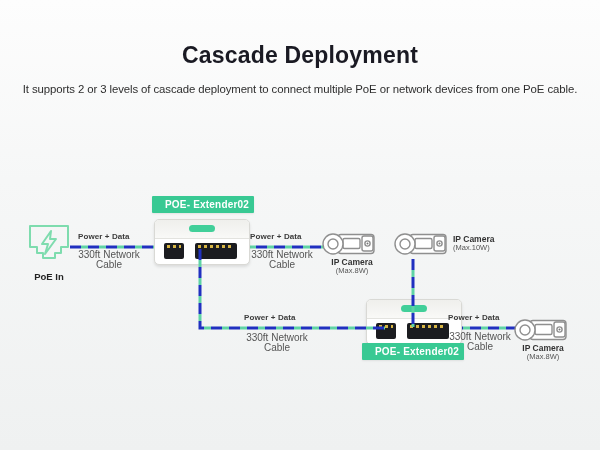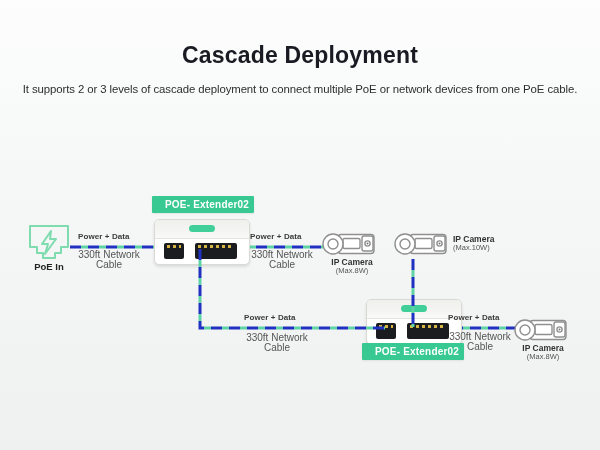--- a/index.html
+++ b/index.html
@@ -90,21 +90,21 @@
       <path class="cable-green" d="M452 328 H526"></path>
     </g>
   </svg>
 
   <div class="icon poe" style="left:27px;top:224px;width:44px;height:38px;">
     <svg width="44" height="38" viewBox="0 0 44 38">
       <path class="ln" d="M3 2 H41 V23 H34 V29 H28 V34 H16 V29 H10 V23 H3 Z"></path>
       <path class="ln" d="M24 7 L15 20 H21 L18 30 L29 15 H23 Z"></path>
     </svg>
   </div>
-  <div class="lbl lbl-dev" style="left:27px;top:262px;width:44px;">PoE In</div>
+  <div class="lbl lbl-dev" style="left:27px;top:272px;width:44px;">PoE In</div>
 
   <div class="badge" style="left:152px;top:196px;">POE- Extender02</div>
   <div class="device" style="left:154px;top:219px;">
     <div class="top">
       <div class="sticker"></div>
     </div>
     <div class="port port-left">
         <div class="pins"></div>
       </div>
     <div class="port port-right">

